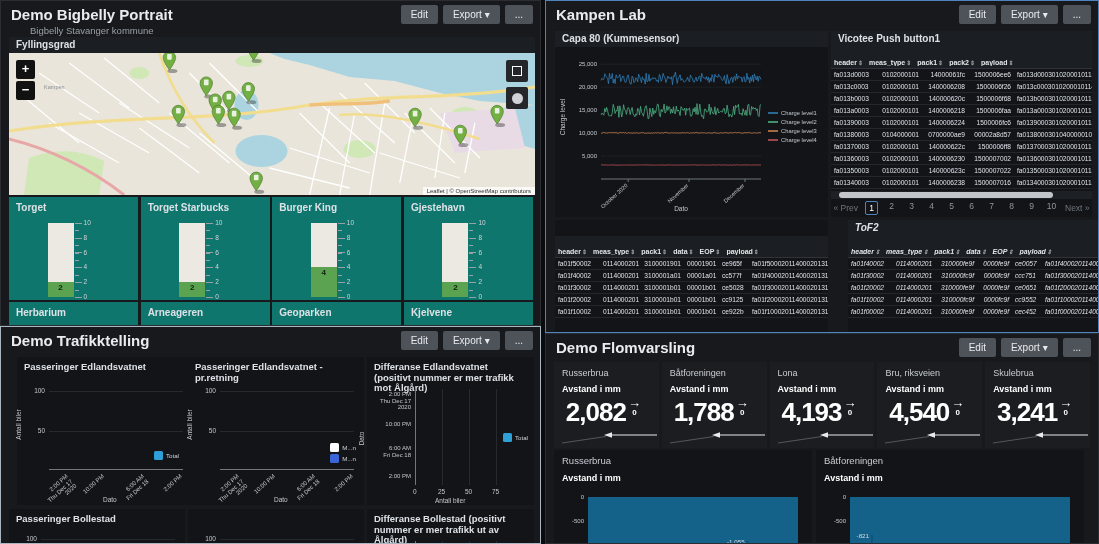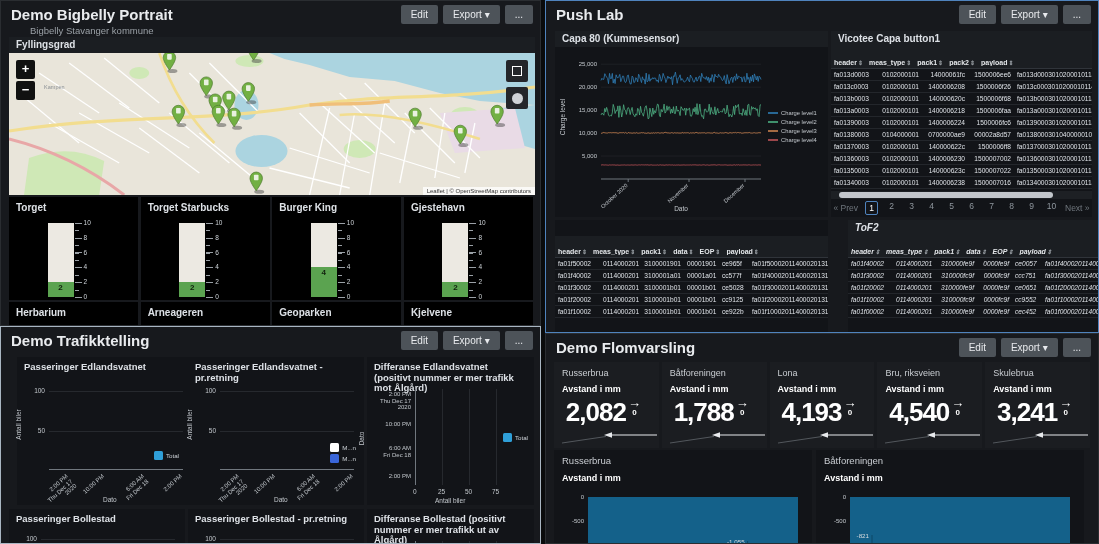--- a/index.html
+++ b/index.html
@@ -27,21 +27,21 @@
     text-align:center; line-height:18px; border-radius:2px; margin-bottom:2px; cursor:pointer; }
   .mapbtns { position:absolute; right:7px; top:7px; z-index:3; }
   .mbtn { width:22px; height:22px; background:#24262a; border-radius:2px; margin-bottom:5px;
     display:flex; align-items:center; justify-content:center; cursor:pointer; }
   .sq-ic { width:10px; height:10px; border:1.5px solid #fff; }
   .cir-ic { width:11px; height:11px; border-radius:50%; background:#cfd2d6; }
   .attrib { position:absolute; right:0; bottom:0; background:rgba(255,255,255,.75); color:#333;
     font-size:6px; padding:1px 4px; z-index:3; }
   
   .grow { position:absolute; left:8px; right:7px; display:flex; gap:2.5px; }
-  .gpanel { flex:1; background:#000000; position:relative; height:100%; }
+  .gpanel { flex:1; background:#0f766e; position:relative; height:100%; }
   .gtitle { font-size:10px; font-weight:bold; color:#dde1e6; padding:5px 7px 0; }
   .gaugebar { position:absolute; left:50%; top:26px; margin-left:-26px; display:flex; }
   .gtrack { width:26px; height:74px; background:#ece9e2; position:relative; }
   .gfill { position:absolute; bottom:0; left:0; width:100%; background:#5ba350; }
   .gval { position:absolute; top:1px; width:100%; text-align:center; font-size:8px; font-weight:bold; color:#11210d; }
   .gscale { width:30px; height:74px; position:relative; margin-left:1px;
     background:repeating-linear-gradient(to bottom,#9aa0a6 0 1px,transparent 1px 7.4px);
     background-size:4px 100%; background-repeat:no-repeat; }
   .gticks { position:absolute; left:0; top:-4px; height:82px; display:flex; flex-direction:column;
     justify-content:space-between; }
@@ -351,21 +351,21 @@
     </div>
       <div class="gpanel">
       <div class="gtitle">Kjelvene</div>
 
     </div>
     </div>
 </div>
 
 <div class="win" id="win-tr">
   <div class="whead">
-    <div class="wtitle">Push Lab</div>
+    <div class="wtitle">Kampen Lab</div>
     <div class="wbtns">
       <div class="wbtn">Edit</div>
       <div class="wbtn"><span>Export</span> <span>▾</span></div>
       <div class="wbtn">...</div>
     </div>
   </div>
 
   <div class="panel" style="left:9px; top:30px; width:273px; height:186px;">
     <div class="ptitle">Capa 80 (Kummesensor)</div>
     <svg id="capa-svg" viewBox="0 0 273 170" style="position:absolute;left:0;top:16px;width:273px;height:170px;">
@@ -397,21 +397,21 @@
         <path d="M46.0 86.2 L46.9 86.3 L47.9 85.7 L48.8 85.4 L49.8 85.8 L50.7 85.9 L51.6 86.0 L52.6 86.0 L53.5 85.6 L54.5 85.7 L55.4 85.6 L56.4 85.8 L57.3 85.7 L58.2 85.6 L59.2 85.7 L60.1 85.7 L61.1 85.7 L62.0 85.9 L62.9 86.2 L63.9 86.1 L64.8 85.6 L65.8 85.7 L66.7 85.7 L67.6 85.7 L68.6 85.5 L69.5 86.1 L70.5 85.4 L71.4 86.0 L72.4 86.4 L73.3 85.4 L74.2 85.9 L75.2 85.9 L76.1 86.0 L77.1 86.2 L78.0 86.1 L78.9 85.8 L79.9 86.0 L80.8 86.1 L81.8 85.5 L82.7 86.2 L83.6 86.2 L84.6 86.0 L85.5 85.9 L86.5 85.6 L87.4 85.8 L88.4 85.6 L89.3 86.1 L90.2 86.0 L91.2 86.4 L92.1 86.1 L93.1 85.8 L94.0 86.0 L94.9 86.3 L95.9 86.2 L96.8 85.9 L97.8 86.2 L98.7 85.7 L99.6 86.2 L100.6 85.7 L101.5 86.0 L102.5 85.7 L103.4 85.7 L104.4 86.1 L105.3 86.1 L106.2 85.8 L107.2 85.8 L108.1 86.2 L109.1 85.7 L110.0 85.3 L110.9 85.4 L111.9 85.8 L112.8 85.9 L113.8 85.9 L114.7 86.1 L115.6 86.0 L116.6 85.6 L117.5 85.8 L118.5 86.2 L119.4 85.7 L120.4 85.9 L121.3 86.0 L122.2 85.8 L123.2 86.0 L124.1 86.0 L125.1 86.1 L126.0 86.0 L126.9 85.9 L127.9 85.4 L128.8 86.2 L129.8 85.6 L130.7 85.9 L131.6 85.8 L132.6 85.7 L133.5 85.8 L134.5 86.3 L135.4 85.8 L136.4 86.0 L137.3 85.9 L138.2 85.7 L139.2 86.2 L140.1 85.7 L141.1 85.4 L142.0 85.6 L142.9 86.0 L143.9 86.1 L144.8 85.8 L145.8 86.0 L146.7 85.8 L147.6 85.8 L148.6 85.8 L149.5 85.7 L150.5 86.2 L151.4 86.1 L152.4 85.8 L153.3 85.8 L154.2 85.8 L155.2 86.1 L156.1 85.9 L157.1 86.3 L158.0 85.9 L158.9 85.5 L159.9 85.4 L160.8 86.2 L161.8 85.9 L162.7 86.1 L163.6 86.3 L164.6 86.0 L165.5 85.7 L166.5 86.0 L167.4 85.9 L168.4 86.0 L169.3 85.9 L170.2 85.5 L171.2 85.6 L172.1 85.9 L173.1 86.2 L174.0 86.2 L174.9 85.5 L175.9 85.8 L176.8 86.0 L177.8 85.8 L178.7 85.5 L179.6 85.7 L180.6 85.4 L181.5 85.9 L182.5 85.5 L183.4 85.5 L184.4 85.8 L185.3 85.6 L186.2 86.1 L187.2 86.2 L188.1 86.0 L189.1 85.9 L190.0 85.6 L190.9 85.8 L191.9 85.7 L192.8 85.8 L193.8 85.6 L194.7 85.5 L195.6 86.0 L196.6 86.1 L197.5 86.1 L198.5 85.8 L199.4 85.7 L200.4 86.0 L201.3 86.0 L202.2 86.0 L203.2 85.8 L204.1 85.5 L205.1 86.0 L206.0 85.4 " stroke="#c8804e" fill="none" stroke-width="0.8"></path>
         <line x1="213" y1="84" x2="223" y2="84" stroke="#c8804e" stroke-width="1.6"></line>
         <text x="226" y="86" font-size="5.8" fill="#c3c8cd">Charge level3</text>
         <path d="M46.0 118.1 L46.9 117.9 L47.9 117.8 L48.8 118.0 L49.8 118.0 L50.7 117.9 L51.6 118.0 L52.6 118.1 L53.5 118.2 L54.5 117.9 L55.4 118.0 L56.4 118.0 L57.3 117.9 L58.2 118.0 L59.2 117.9 L60.1 118.1 L61.1 118.2 L62.0 118.0 L62.9 118.0 L63.9 118.2 L64.8 118.2 L65.8 118.1 L66.7 118.0 L67.6 118.0 L68.6 118.0 L69.5 117.9 L70.5 118.1 L71.4 118.1 L72.4 118.0 L73.3 118.0 L74.2 118.1 L75.2 118.1 L76.1 117.9 L77.1 118.0 L78.0 118.0 L78.9 118.1 L79.9 117.9 L80.8 117.9 L81.8 118.1 L82.7 118.1 L83.6 117.9 L84.6 117.9 L85.5 118.0 L86.5 117.8 L87.4 117.9 L88.4 117.9 L89.3 118.0 L90.2 117.8 L91.2 118.0 L92.1 117.8 L93.1 117.9 L94.0 118.2 L94.9 118.0 L95.9 117.9 L96.8 117.9 L97.8 118.2 L98.7 118.1 L99.6 118.1 L100.6 118.1 L101.5 118.1 L102.5 117.9 L103.4 118.2 L104.4 118.0 L105.3 117.8 L106.2 118.1 L107.2 118.0 L108.1 118.0 L109.1 118.2 L110.0 118.2 L110.9 117.9 L111.9 117.9 L112.8 118.1 L113.8 117.9 L114.7 117.9 L115.6 118.0 L116.6 118.0 L117.5 117.9 L118.5 118.2 L119.4 118.0 L120.4 118.2 L121.3 118.0 L122.2 118.1 L123.2 117.9 L124.1 118.1 L125.1 118.1 L126.0 118.1 L126.9 118.0 L127.9 118.0 L128.8 117.9 L129.8 118.0 L130.7 118.1 L131.6 118.0 L132.6 118.0 L133.5 118.0 L134.5 118.0 L135.4 117.9 L136.4 118.1 L137.3 117.9 L138.2 117.9 L139.2 117.9 L140.1 117.8 L141.1 118.0 L142.0 118.0 L142.9 118.1 L143.9 118.0 L144.8 117.9 L145.8 118.1 L146.7 118.1 L147.6 117.9 L148.6 117.8 L149.5 117.9 L150.5 118.2 L151.4 118.0 L152.4 117.9 L153.3 118.1 L154.2 118.2 L155.2 118.1 L156.1 117.9 L157.1 118.0 L158.0 117.8 L158.9 117.9 L159.9 117.8 L160.8 118.0 L161.8 118.2 L162.7 117.9 L163.6 117.8 L164.6 117.8 L165.5 118.0 L166.5 118.0 L167.4 118.0 L168.4 118.0 L169.3 117.9 L170.2 117.9 L171.2 117.9 L172.1 118.2 L173.1 118.1 L174.0 118.1 L174.9 118.0 L175.9 118.0 L176.8 118.2 L177.8 118.1 L178.7 117.9 L179.6 117.8 L180.6 118.2 L181.5 117.8 L182.5 118.0 L183.4 117.7 L184.4 118.1 L185.3 118.0 L186.2 118.0 L187.2 118.0 L188.1 117.9 L189.1 117.9 L190.0 118.0 L190.9 117.9 L191.9 118.1 L192.8 118.0 L193.8 117.8 L194.7 117.9 L195.6 118.1 L196.6 118.1 L197.5 118.0 L198.5 117.9 L199.4 118.0 L200.4 117.9 L201.3 118.0 L202.2 118.1 L203.2 117.9 L204.1 117.9 L205.1 118.0 L206.0 118.0 " stroke="#bf5358" fill="none" stroke-width="0.8"></path>
         <line x1="213" y1="93" x2="223" y2="93" stroke="#bf5358" stroke-width="1.6"></line>
         <text x="226" y="95" font-size="5.8" fill="#c3c8cd">Charge level4</text>
       </svg>
   </div>
 
   <div class="panel" style="left:285px; top:30px; width:261px; height:186px;">
-    <div class="ptitle">Vicotee Capa button1</div>
+    <div class="ptitle">Vicotee Push button1</div>
     <div class="dtable t5">
       <div class="trh">
 
       <div class="th">
             <span>header</span>
             <span class="sort">⇕</span>
           </div>
           <div class="th">
             <span>meas_type</span>
             <span class="sort">⇕</span>
@@ -769,21 +769,20 @@
 
   <div class="panel lc" style="left:8px; top:182px; width:176px; height:148px;">
     <div class="ct">Passeringer Bollestad</div>
 
     <div class="ytick" style="left:4px; top:26px;">100</div>
 
     <div class="gridh" style="left:32px; right:10px; top:30px;"></div>
 
   </div>
   <div class="panel lc" style="left:187px; top:182px; width:176px; height:148px;">
-    <div class="ct">Passeringer Bollestad - pr.retning</div>
 
     <div class="ytick" style="left:4px; top:26px;">100</div>
 
     <div class="gridh" style="left:32px; right:10px; top:30px;"></div>
 
   </div>
   <div class="panel lc" style="left:366px; top:182px; width:167px; height:148px;">
     <div class="ct" style="white-space:normal;">Differanse Bollestad (positivt nummer er mer trafikk ut av Ålgård)</div>
     <div class="yt-date" style="left:6px; top:34px;">2:00 PM
 Thu Dec 17

